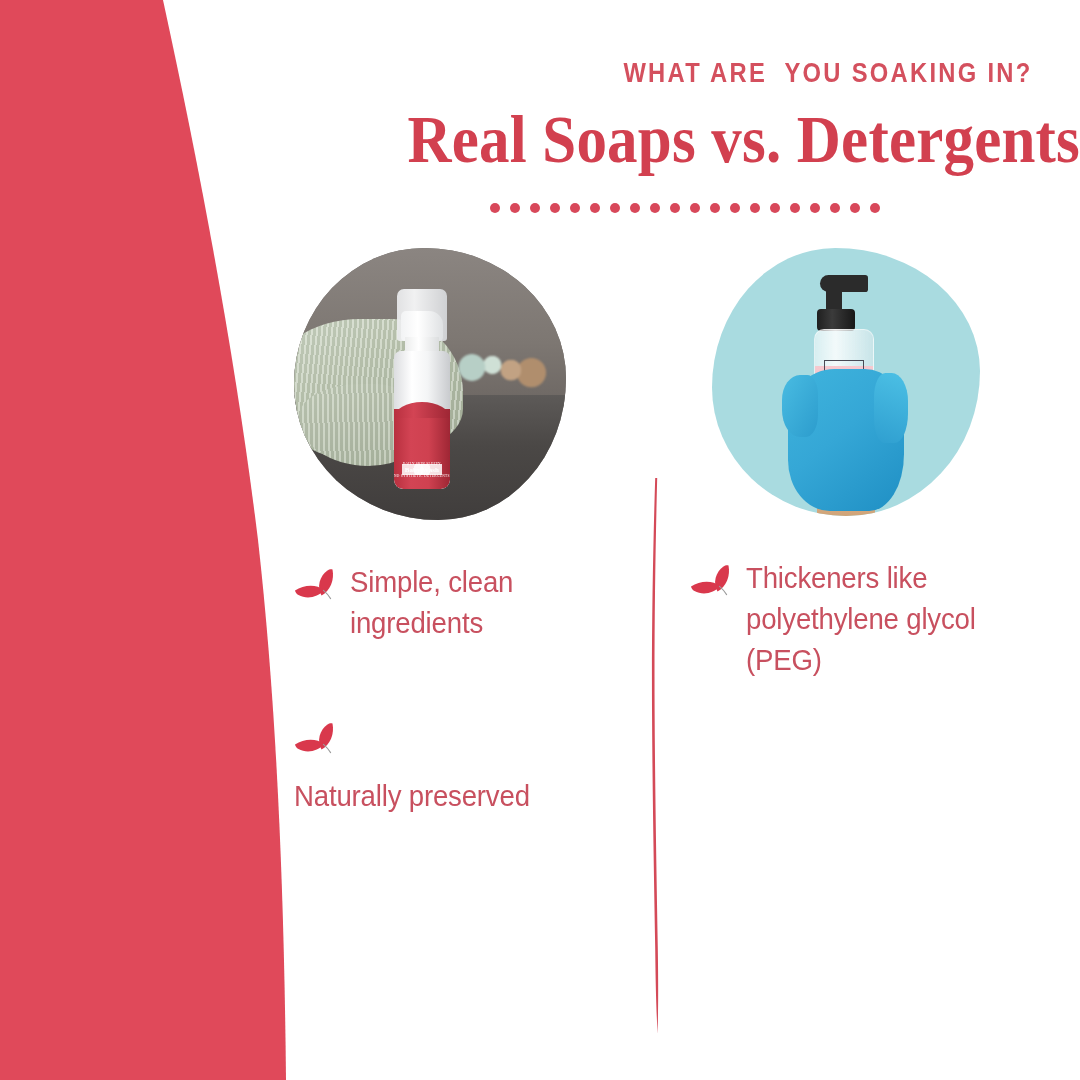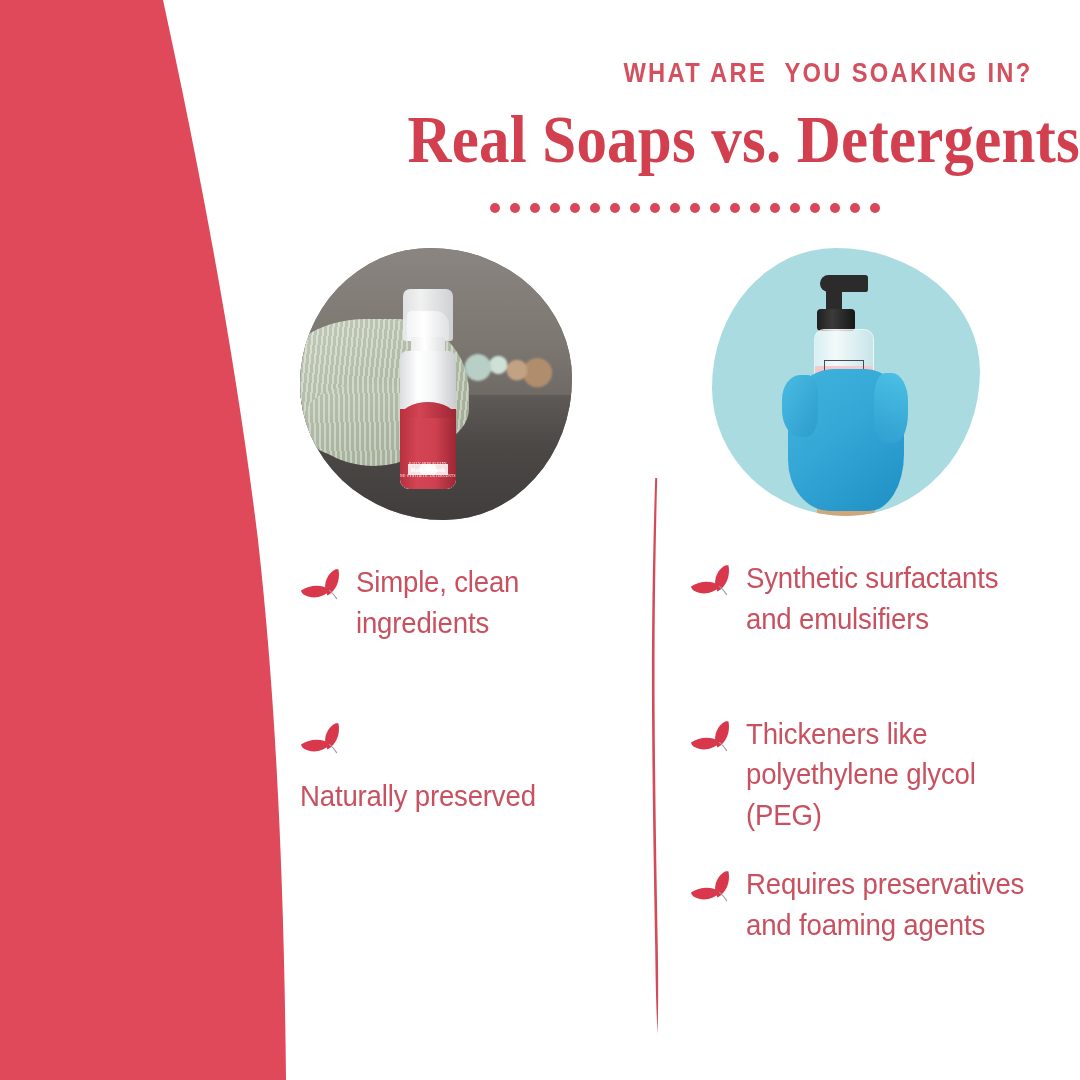--- a/index.html
+++ b/index.html
@@ -63,21 +63,21 @@
   }
 
   
   .cols {
     position:absolute;
     left:0; top:248px;
     width:1080px; height:832px;
     z-index:3;
   }
   .col { position:absolute; top:0; }
-  .col-left  { left:300px; width:340px; }
+  .col-left  { left:294px; width:340px; }
   .col-right { left:690px; width:380px; }
 
   
   .photo {
     position:relative;
     width:272px; height:272px;
     overflow:hidden;
   }
   .photo-left  { width:272px; height:272px; }
   .photo-right { width:268px; height:268px; margin-left:22px; }
@@ -386,33 +386,17 @@
       </div>
     </div>
 
     <div class="bullets" id="bullets-right">
         <div class="bullet">
           <svg class="leaf-icon" viewBox="0 0 42 40">
             <path d="M38.5,1.5 C40.5,12 36.5,22.5 27.5,27.5 C22.5,19.5 25.5,8 33.5,2.5 C35,1.5 37,0.8 38.5,1.5 Z" fill="#d9384c"></path>
             <path d="M1,22.5 C10,16.5 22.5,16 30,22 C24,29.5 12.5,31.5 4.5,27 C2.6,26 1.3,24.4 1,22.5 Z" fill="#d9384c"></path>
             <path d="M29.5,22.3 C32.2,24.6 34.6,27.4 36.6,30.6" stroke="#9c9c9c" stroke-width="1.1" fill="none" stroke-linecap="round"></path>
           </svg>
-          <div class="bullet-text">Synthetic surfactants and emulsifiers</div>
-        </div>
-        <div class="bullet">
-          <svg class="leaf-icon" viewBox="0 0 42 40">
-            <path d="M38.5,1.5 C40.5,12 36.5,22.5 27.5,27.5 C22.5,19.5 25.5,8 33.5,2.5 C35,1.5 37,0.8 38.5,1.5 Z" fill="#d9384c"></path>
-            <path d="M1,22.5 C10,16.5 22.5,16 30,22 C24,29.5 12.5,31.5 4.5,27 C2.6,26 1.3,24.4 1,22.5 Z" fill="#d9384c"></path>
-            <path d="M29.5,22.3 C32.2,24.6 34.6,27.4 36.6,30.6" stroke="#9c9c9c" stroke-width="1.1" fill="none" stroke-linecap="round"></path>
-          </svg>
           <div class="bullet-text">Thickeners like polyethylene glycol (PEG)</div>
-        </div>
-        <div class="bullet">
-          <svg class="leaf-icon" viewBox="0 0 42 40">
-            <path d="M38.5,1.5 C40.5,12 36.5,22.5 27.5,27.5 C22.5,19.5 25.5,8 33.5,2.5 C35,1.5 37,0.8 38.5,1.5 Z" fill="#d9384c"></path>
-            <path d="M1,22.5 C10,16.5 22.5,16 30,22 C24,29.5 12.5,31.5 4.5,27 C2.6,26 1.3,24.4 1,22.5 Z" fill="#d9384c"></path>
-            <path d="M29.5,22.3 C32.2,24.6 34.6,27.4 36.6,30.6" stroke="#9c9c9c" stroke-width="1.1" fill="none" stroke-linecap="round"></path>
-          </svg>
-          <div class="bullet-text">Requires preservatives and foaming agents</div>
         </div>
       </div>
   </div>
 </div>
 
 </body></html>

